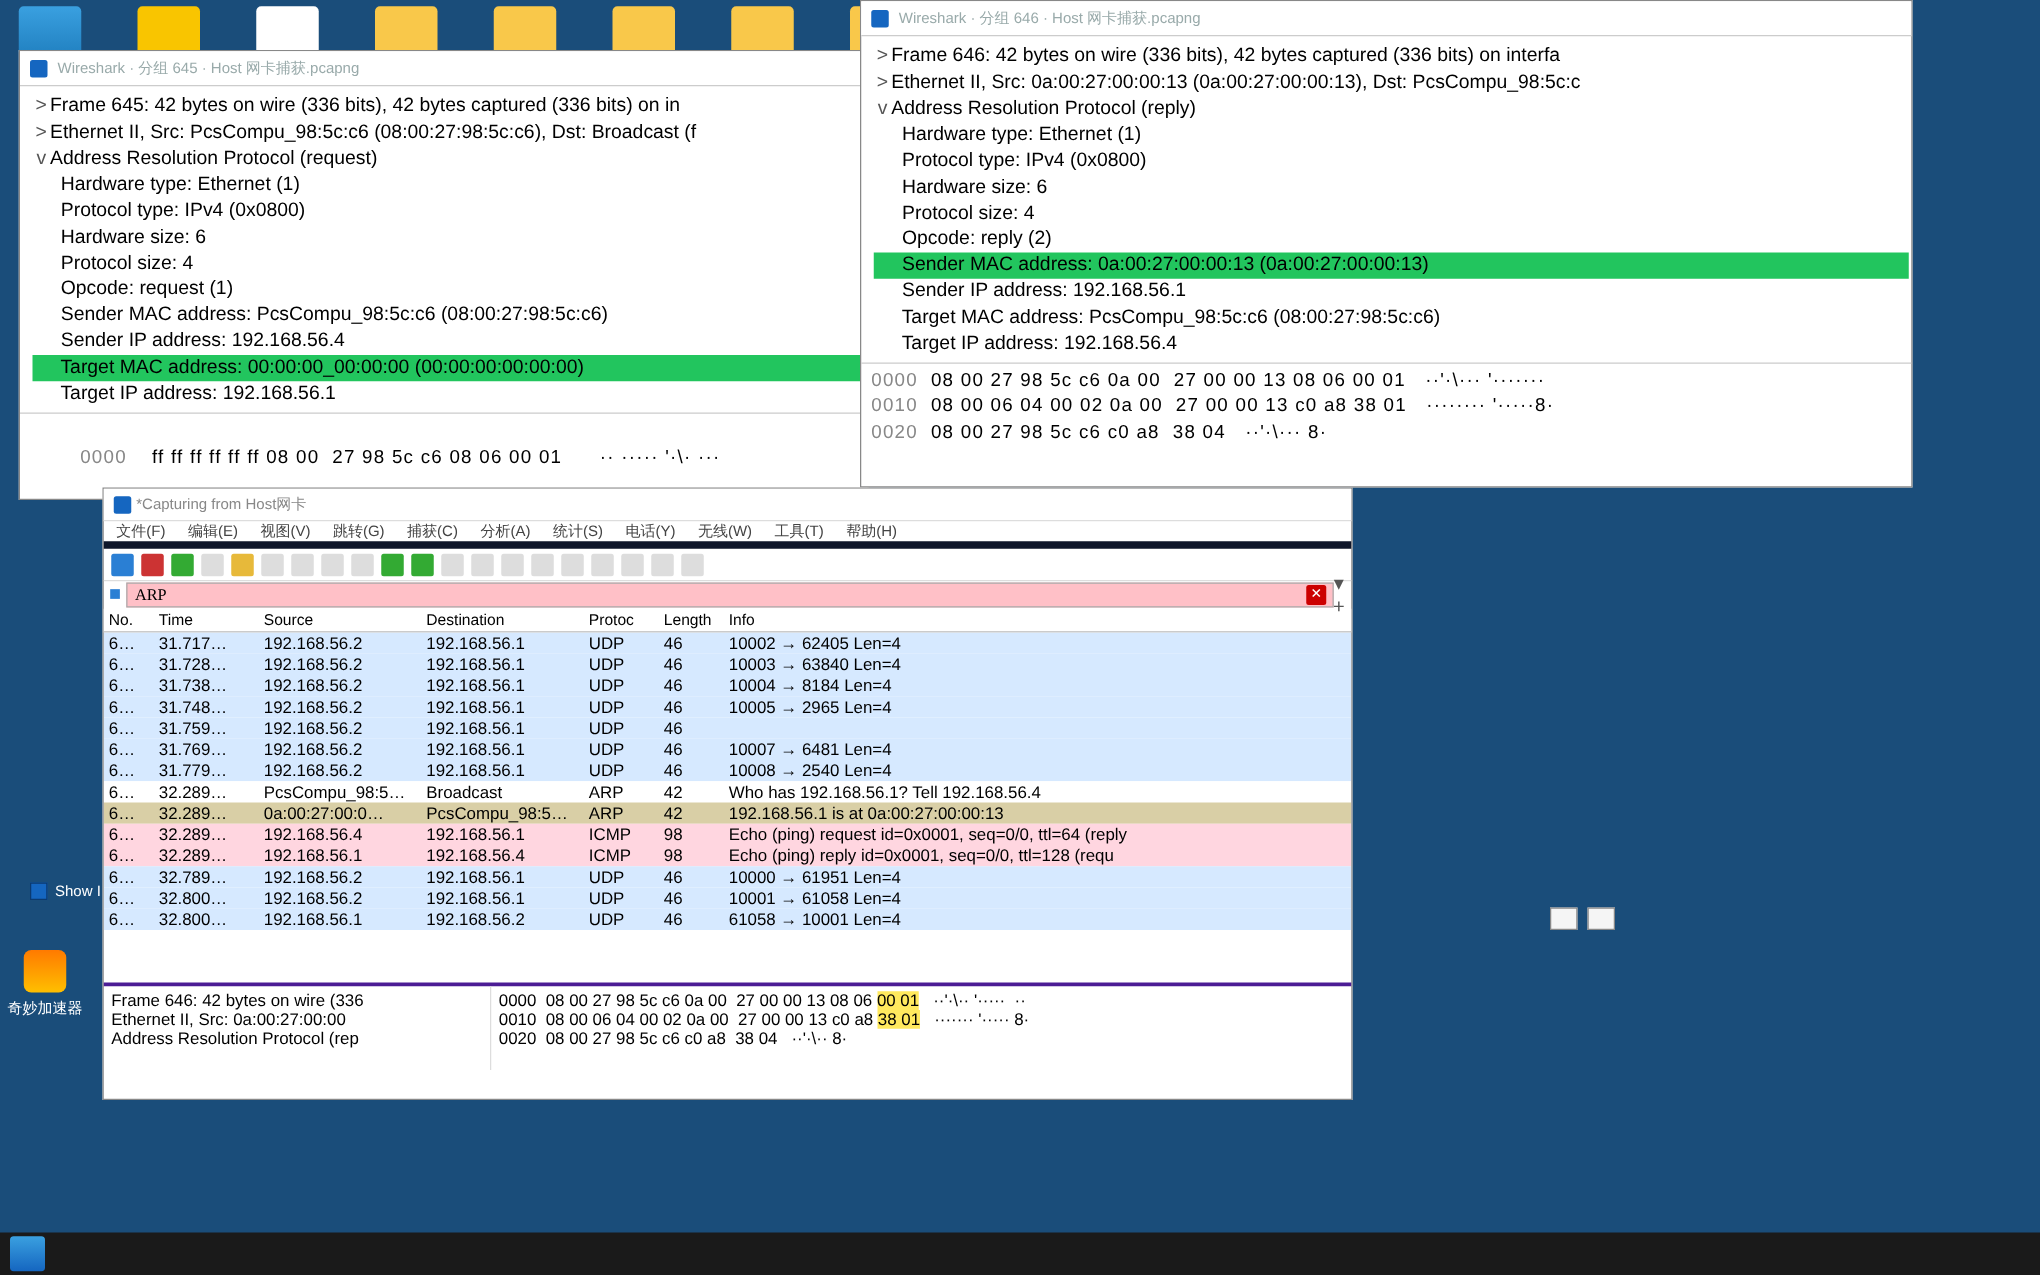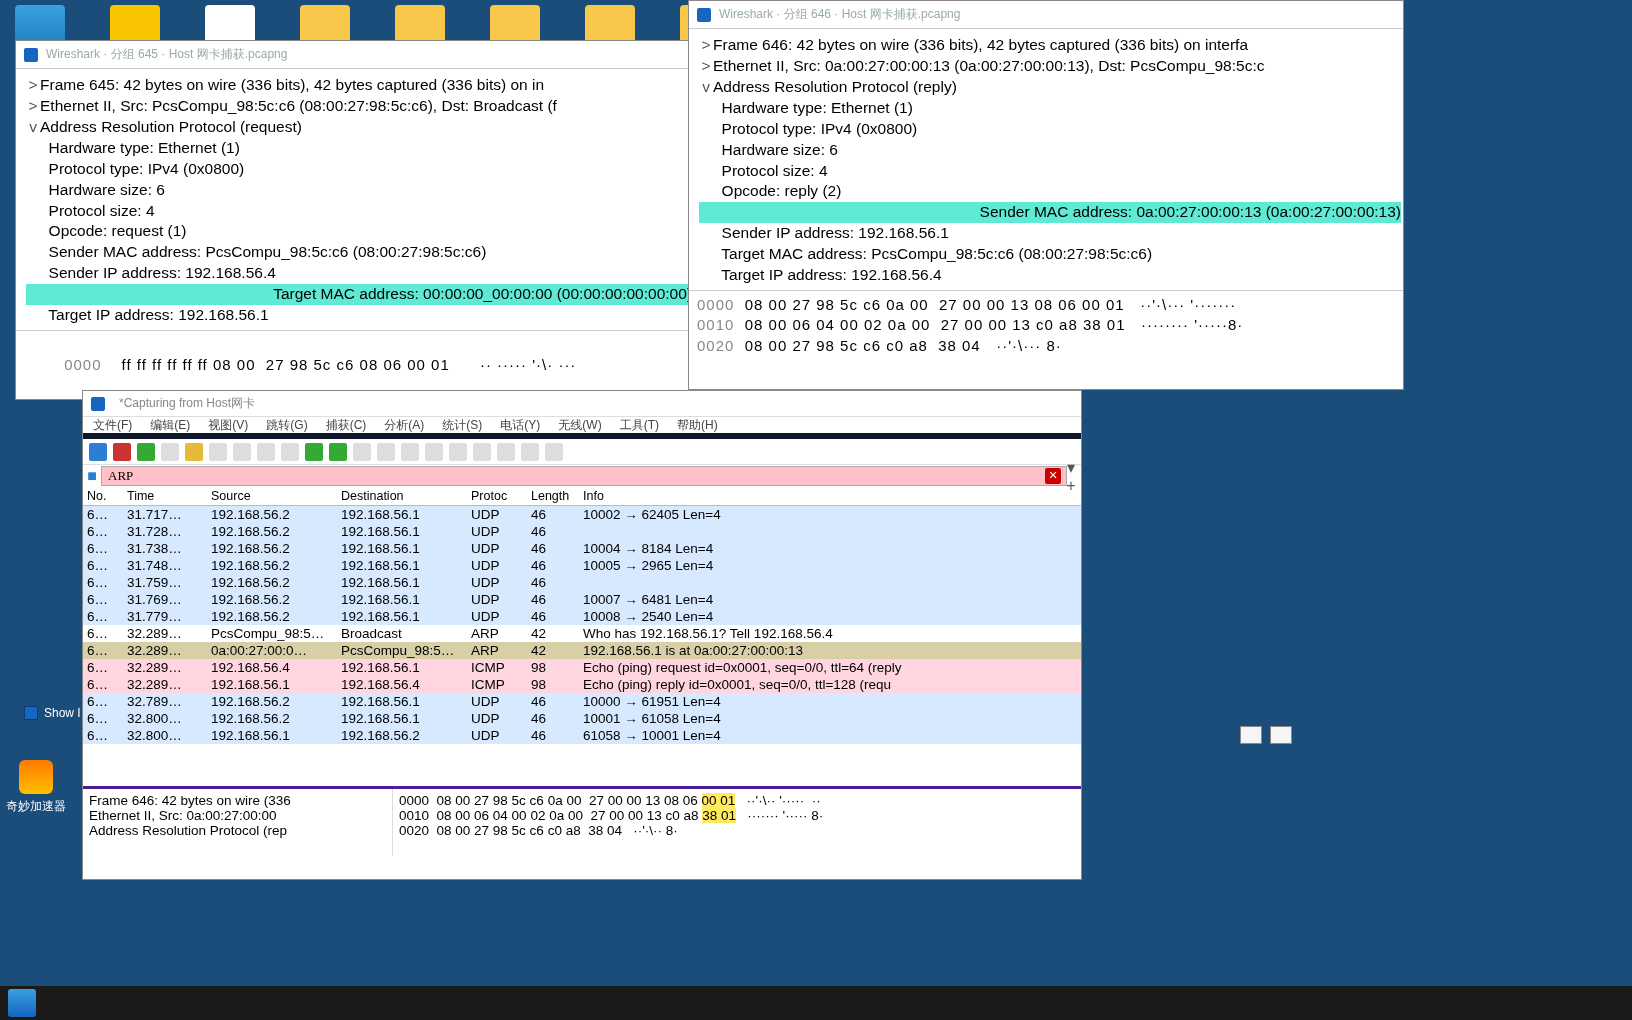--- a/index.html
+++ b/index.html
@@ -13,30 +13,30 @@
 .d-white { background: #fff; }
 .d-folder { background: #f9c84a; }
 
 
 .win { position: absolute; background: #fff; border: 1px solid #888; font-family: Consolas, monospace; font-size: 15.5px; line-height: 1.35; color: #000; }
 .win-title { height: 28px; background: #fff; border-bottom: 1px solid #ccc; display: flex; align-items: center; gap: 8px; padding: 0 8px; font-family: "Segoe UI"; font-size: 12px; color: #9aa; }
 .shark { width: 14px; height: 14px; background: #1566c0; border-radius: 2px; }
 .tree { padding: 6px 2px 4px 10px; overflow: hidden; white-space: pre; }
 .tree .row { display: flex; align-items: flex-start; }
 .caret { width: 14px; text-align: center; color: #555; user-select: none; }
-.hl { background: #5eead4; justify-content: flex-end; }
+.hl { background: #22c55e; }
 .hex { padding: 4px 8px; font-family: Consolas, monospace; font-size: 15px; letter-spacing: 1px; border-top: 1px solid #ccc; white-space: pre; }
 .hex span.off { color: #888; }
 
 #win-left  { left: 15px;  top: 40px;  width: 680px; height: 360px; }
-#win-right { left: 688px; top: 0;     width: 716px; height: 390px; }
+#win-right { left: 688px; top: 0;     width: 842px; height: 390px; }
 
 
 #capwin { position: absolute; left: 82px; top: 390px; width: 1000px; height: 490px; background:#fff; border:1px solid #888; }
-#capwin .cap-title { height: 26px; background:#fff; border-bottom:1px solid #ddd; display:flex; align-items:center; gap:14px; padding:0 8px; font-size:12px; color:#888;}
+#capwin .cap-title { height: 26px; background:#fff; border-bottom:1px solid #ddd; display:flex; align-items:center; gap:4px; padding:0 8px; font-size:12px; color:#888;}
 #capwin .menubar { height: 22px; display:flex; gap:18px; padding:0 10px; font-size:12px; color:#444; border-bottom:6px solid #0f172a; align-items:center;}
 #capwin .toolbar { height: 26px; display:flex; gap:6px; padding:0 6px; align-items:center; border-bottom:1px solid #ddd;}
 .tbtn { width:18px; height:18px; border-radius:2px; background:#ddd; }
 .tbtn.blue { background:#2a7fd4; }
 .tbtn.red  { background:#c33; }
 .tbtn.grn  { background:#3a3; }
 .tbtn.yel  { background:#e7b93a; }
 
 .filterbar { height:22px; display:flex; align-items:center; }
 .filterbar input { flex:1; height:20px; border:1px solid #aaa; background:#ffc0c7; padding:0 18px 0 6px; font-family:Consolas; font-size:13px; }
@@ -165,20 +165,21 @@
         <span>46</span>
         <span>10002 → 62405 Len=4</span>
       </div>
       <div class="pktrow udp">
         <span>6…</span>
         <span>31.728…</span>
         <span>192.168.56.2</span>
         <span>192.168.56.1</span>
         <span>UDP</span>
         <span>46</span>
+        <span>10003 → 63840 Len=4</span>
       </div>
       <div class="pktrow udp">
         <span>6…</span>
         <span>31.738…</span>
         <span>192.168.56.2</span>
         <span>192.168.56.1</span>
         <span>UDP</span>
         <span>46</span>
         <span>10004 → 8184 Len=4</span>
       </div>

